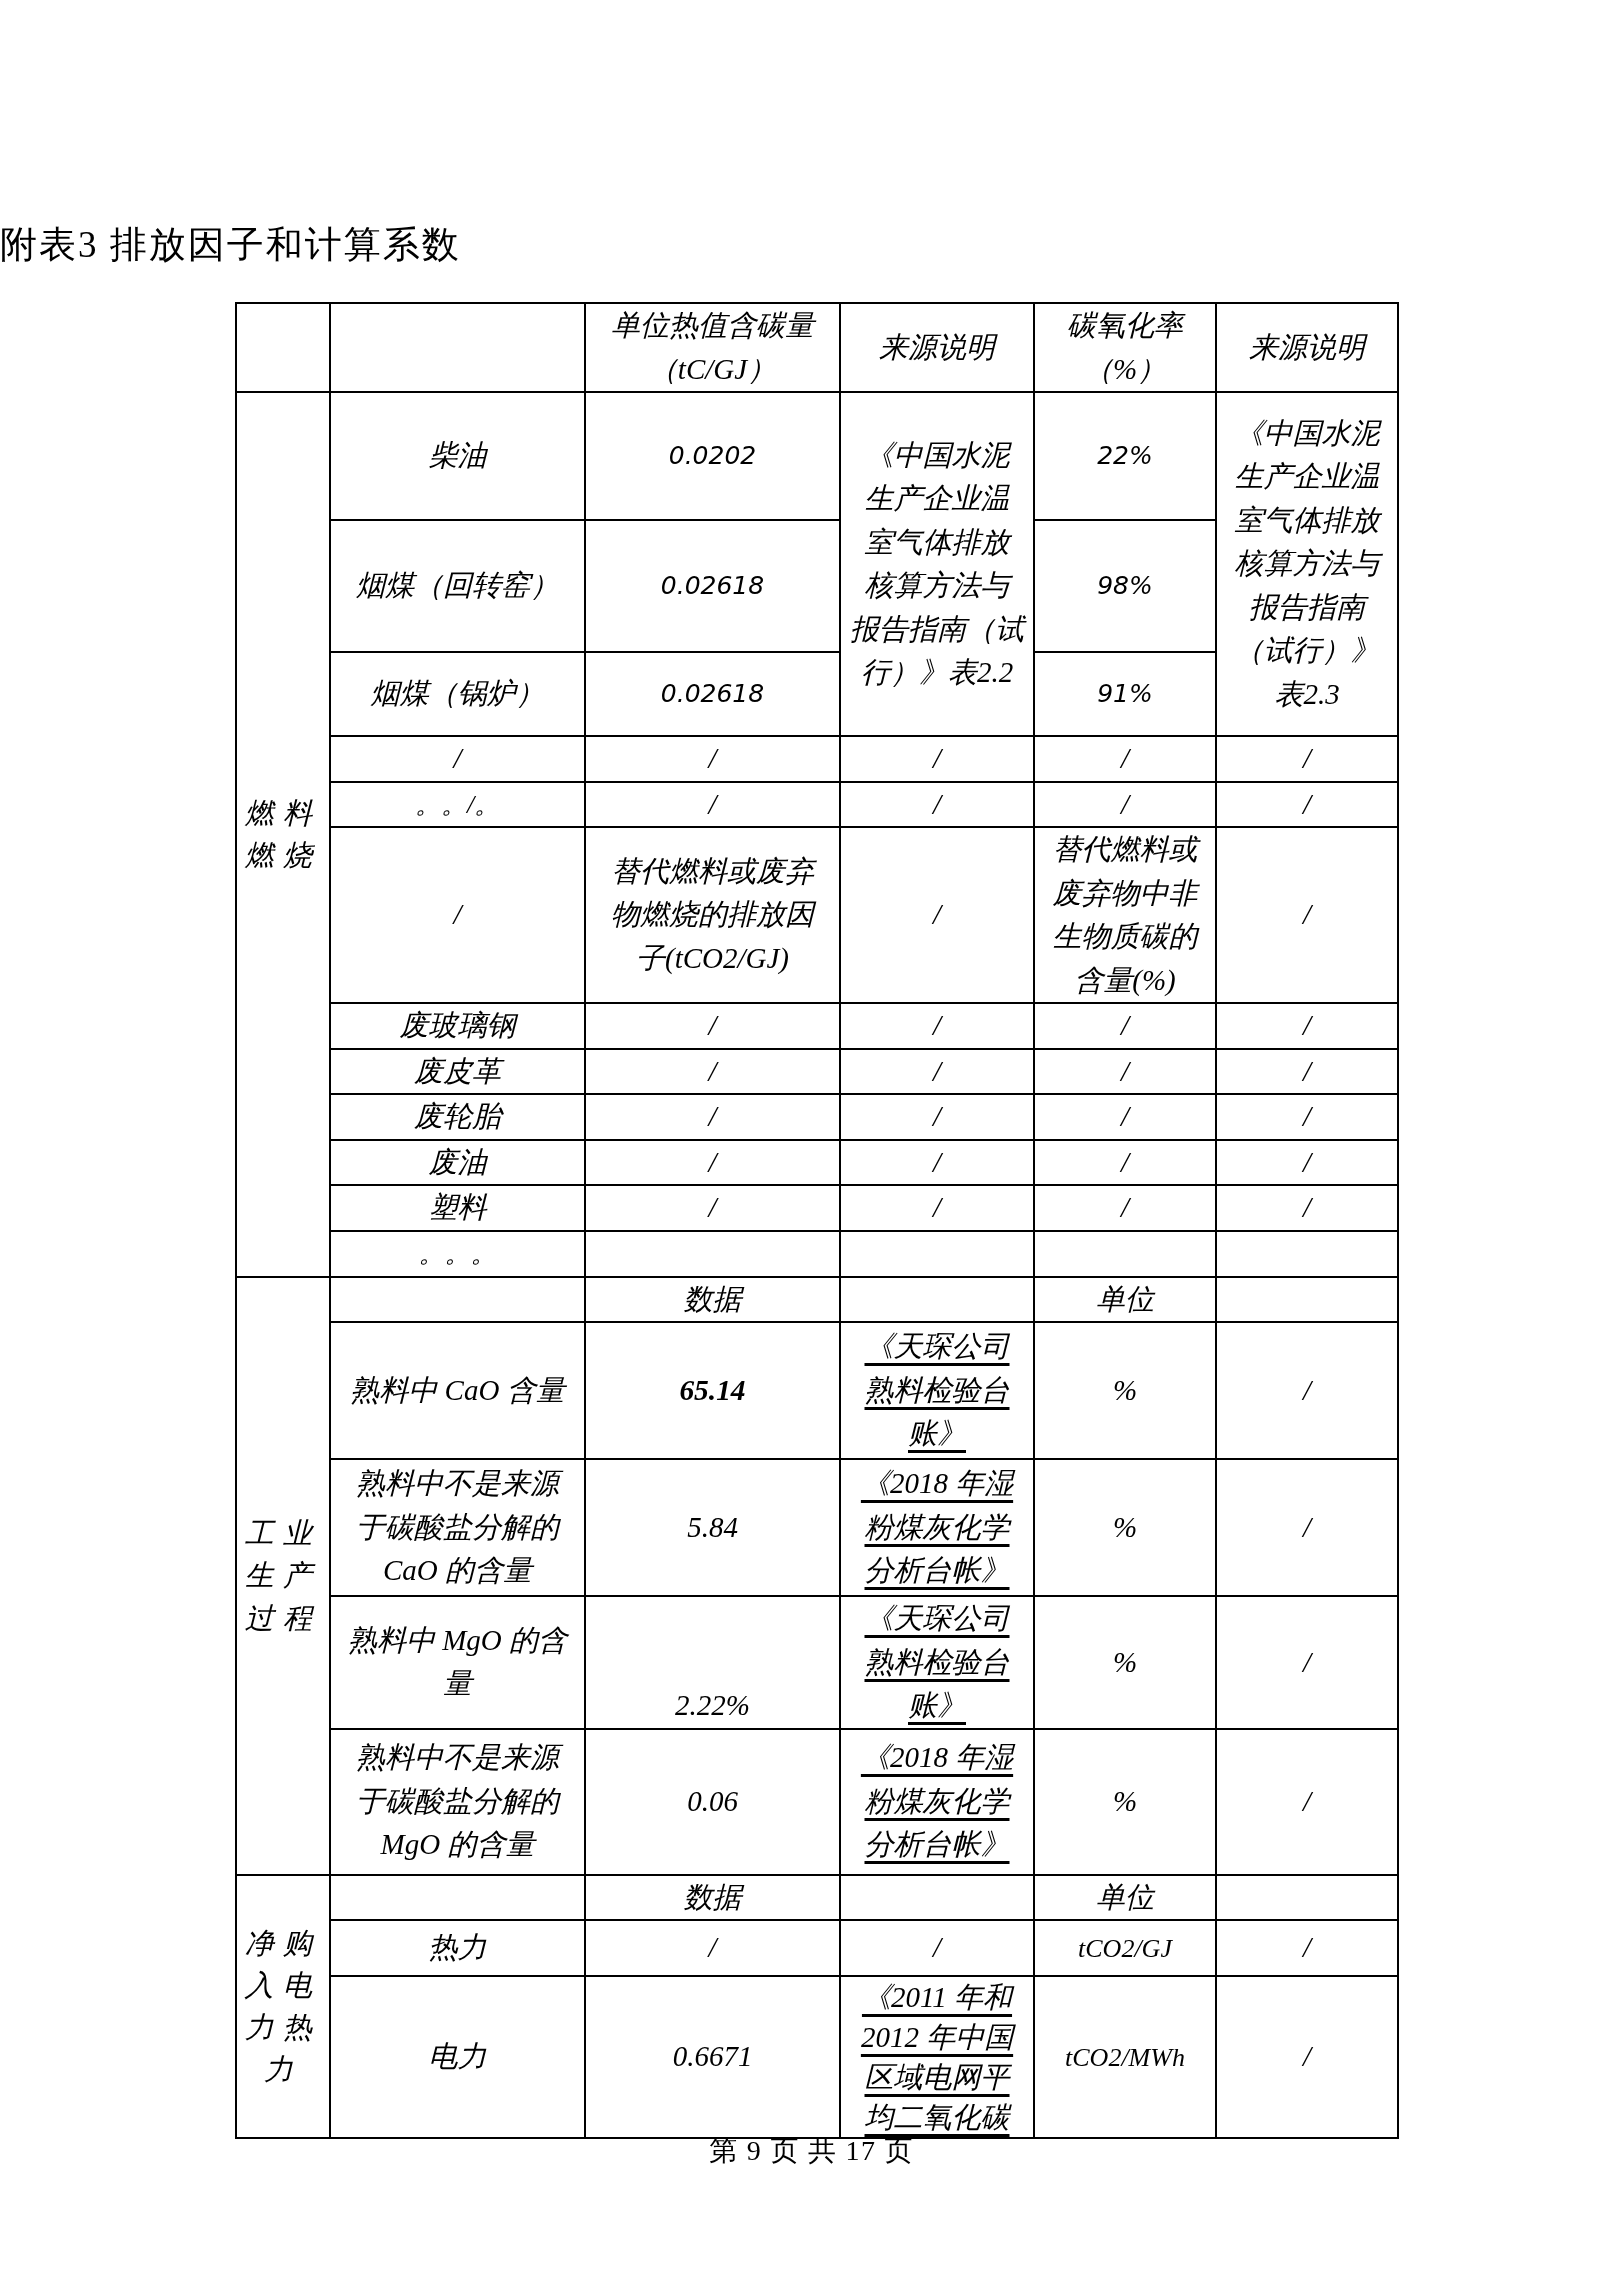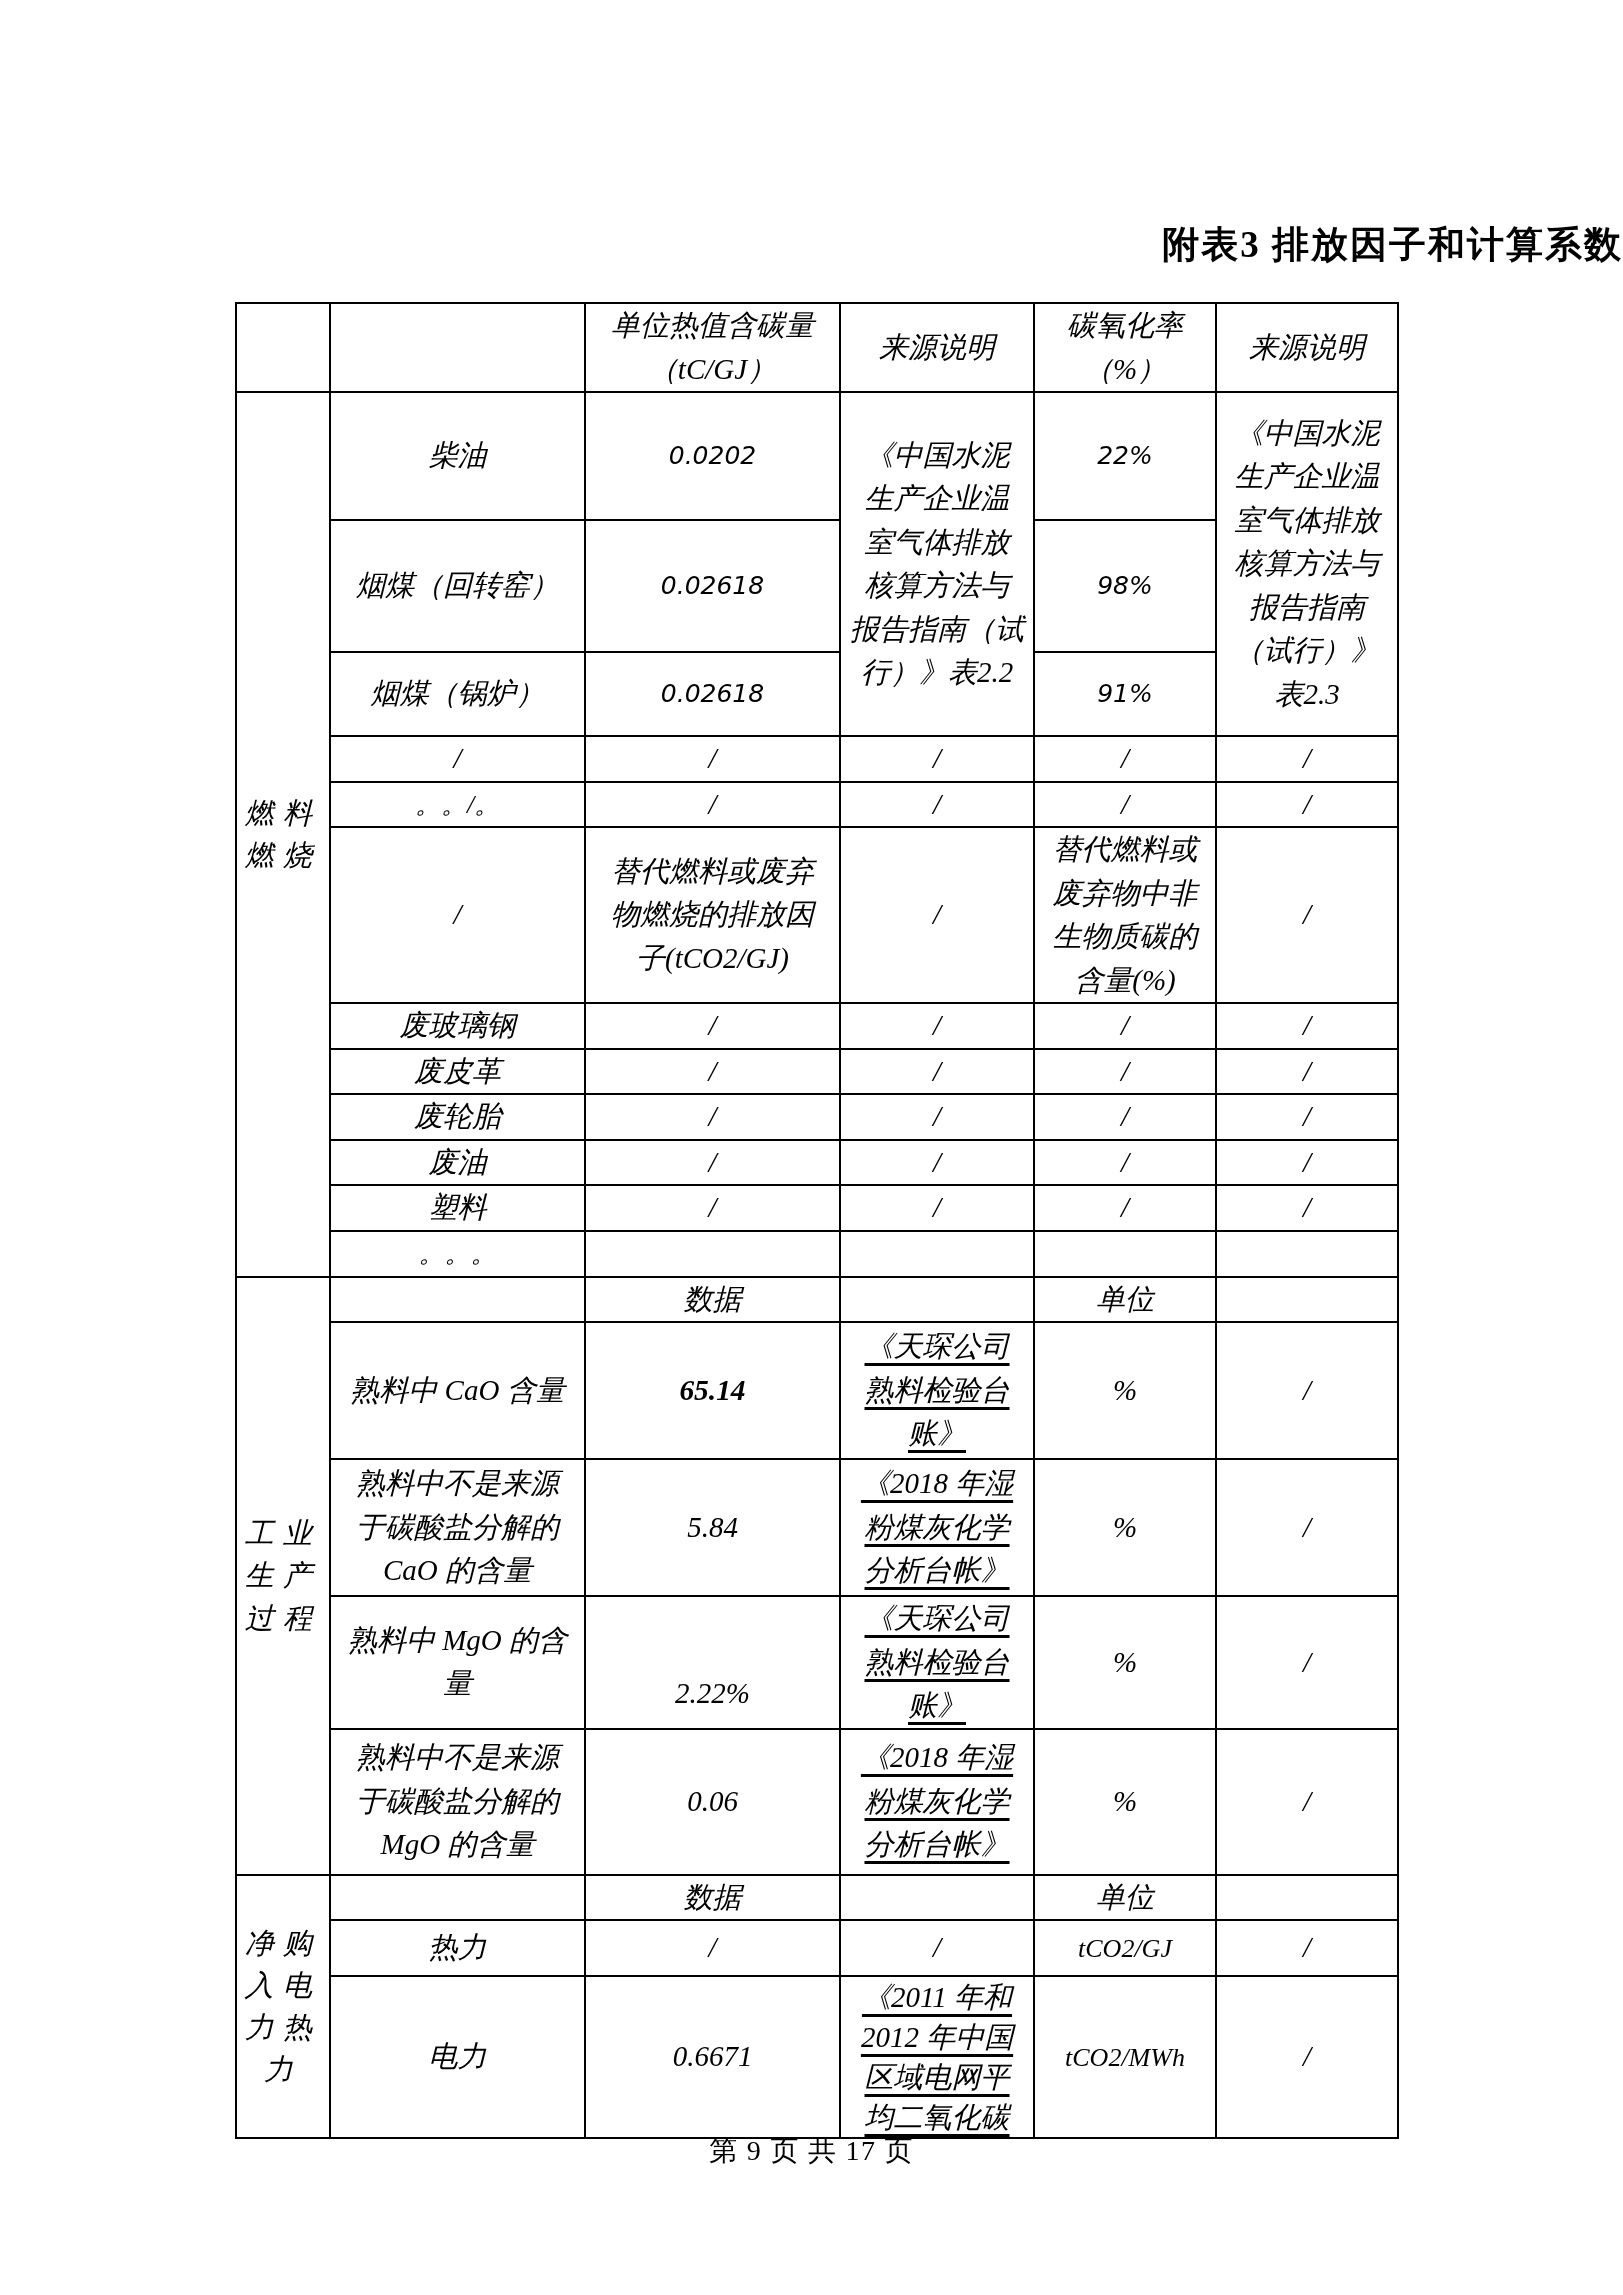--- a/index.html
+++ b/index.html
@@ -1,28 +1,28 @@
 <!DOCTYPE html>
 <html style="font-size:10.5px"><head>
 <meta charset="utf-8">
 <style>
   html,body{margin:0;padding:0;background:#ffffff;}
   body{width:1623px;height:2295px;position:relative;font-family:"Liberation Serif","DejaVu Serif",serif;color:#000;}
-  .page-title{position:absolute;top:220px;left:0;width:1623px;text-align:right;
-    font-size:37px;font-weight:bold;letter-spacing:2px;}
+  .page-title{position:absolute;top:220px;left:0;width:1623px;text-align:left;
+    font-size:37px;font-weight:normal;letter-spacing:2px;}
   table.main{position:absolute;left:235px;top:302px;width:1163px;
     table-layout:fixed;border-collapse:collapse;border:2.6px solid #000;font-style:italic;}
   td{border:2px solid #000;text-align:center;vertical-align:middle;
      font-size:29px;line-height:1.5;white-space:pre-line;padding:0;overflow:hidden;}
   tr.secdiv td{border-top:2.6px solid #000;}
   .lbl{letter-spacing:9.2px;line-height:1.45;}
   .sans{font-family:"DejaVu Sans","Liberation Sans",sans-serif;font-size:25px;}
   .b{font-weight:bold;font-size:29.4px;margin-top:35px;}
   .u{text-decoration:underline;text-decoration-thickness:2.6px;text-underline-offset:6.5px;}
-  .vbot{vertical-align:bottom;padding-bottom:12px;}
+  .vbot{vertical-align:bottom;padding-bottom:0;}
   .vtop{vertical-align:top;}
   .tight{line-height:1.38;}
   .small{font-size:26px;}
   .page-footer{position:absolute;top:2132px;left:0;width:1623px;text-align:center;font-size:28px;letter-spacing:1.3px;}
 </style>
 </head>
 <body>
 
 <div class="page-title">附表3  排放因子和计算系数</div>
 

